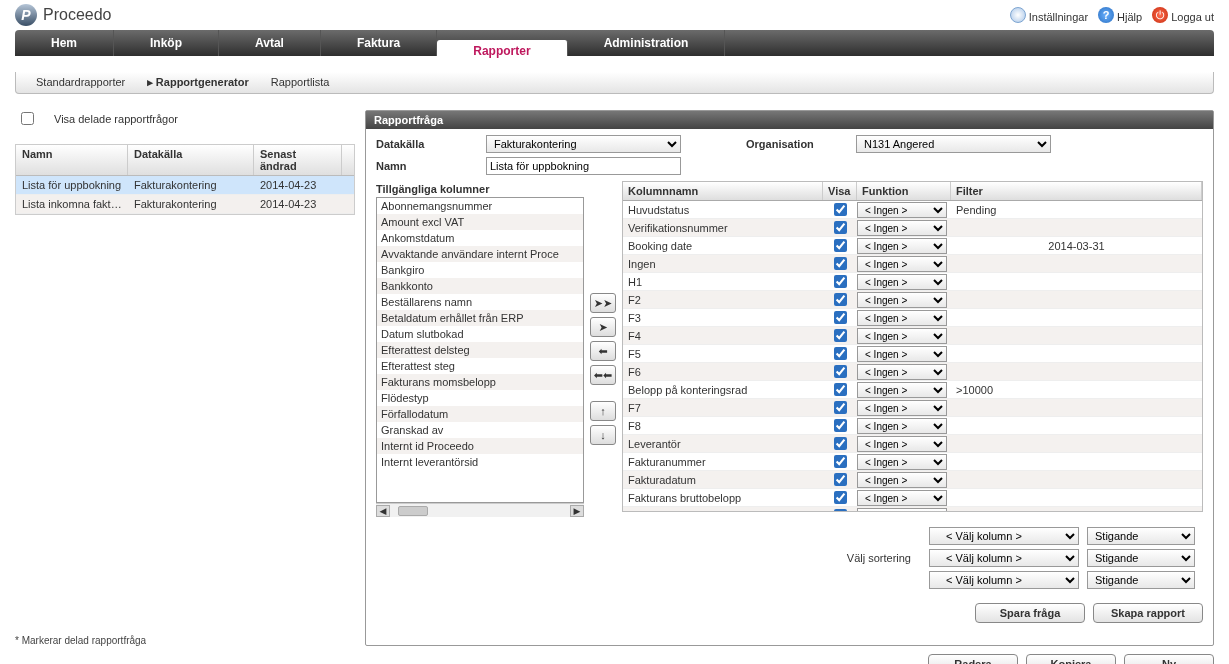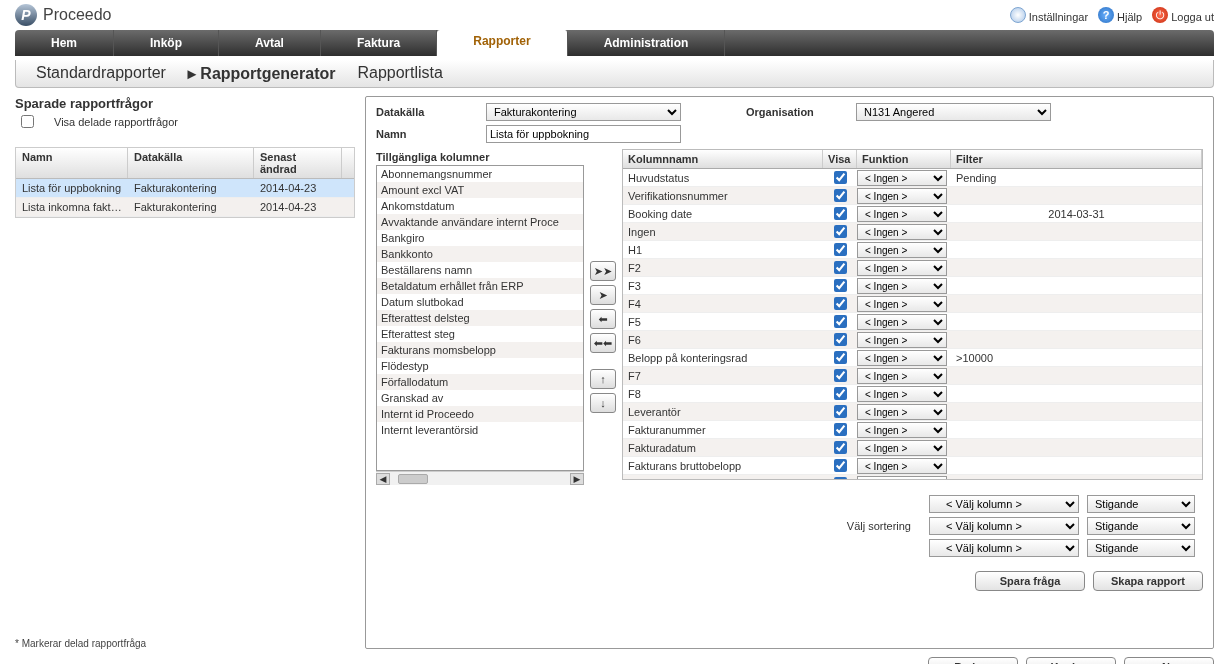--- a/index.html
+++ b/index.html
@@ -8,22 +8,22 @@
 .logo-area { display: flex; align-items: center; gap: 6px; }
 .logo-icon { width: 22px; height: 22px; border-radius: 50%; background: linear-gradient(#b5c5d7,#3a4f66); position: relative; display:flex; align-items:center; justify-content:center; color:#fff; font-style:italic; font-size:14px; font-weight:bold;}
 .app-title { font-size: 16px; color: #444; }
 .header-right { display: flex; align-items: center; gap: 10px; font-size: 11px; }
 .header-link { display: flex; align-items: flex-end; gap: 3px; cursor: pointer; }
 .hl-settings .ico { width:16px; height:16px; border-radius:50%; background:radial-gradient(#fff,#a9c6e8); border:1px solid #7da5d1;}
 .hl-help .ico { width:16px; height:16px; border-radius:50%; background:radial-gradient(#6ab0ff,#2a6fc0); color:#fff; display:flex;align-items:center;justify-content:center;font-weight:bold;}
 .hl-logout .ico { width:16px; height:16px; border-radius:50%; background:radial-gradient(#ff6b4d,#c62c0f); color:#fff; display:flex;align-items:center;justify-content:center;}
 .main-nav { margin: 0 15px; background: linear-gradient(#6b6b6b,#2e2e2e); border-radius: 4px 4px 0 0; display: flex; align-items: stretch; height: 26px;}
 .nav-item { color: #fff; padding: 6px 36px; border-right: 1px solid #555; cursor:pointer; position:relative; font-weight:bold; font-size:12px;}
-.nav-item.active { background:#fff; color:#a16207; border-radius:3px 3px 0 0; margin-top:0; padding-top:4px;}
-.sub-nav { margin: 4px 15px; background: linear-gradient(#fff,#e4e4e4); border:1px solid #bbb; border-top:none; padding: 4px 20px; display:flex; gap:22px; border-radius:0 0 4px 4px; font-size:16px;}
+.nav-item.active { background:#fff; color:#be185d; border-radius:3px 3px 0 0; margin-top:10px; padding-top:4px;}
+.sub-nav { margin: 16px 15px; background: linear-gradient(#fff,#e4e4e4); border:1px solid #bbb; border-top:none; padding: 4px 20px; display:flex; gap:22px; border-radius:0 0 4px 4px; font-size:11px;}
 .sub-nav-item { cursor:pointer; }
 .sub-nav-item.active { font-weight:bold; }
 .content { display:flex; margin: 8px 15px 0 15px; gap:10px; }
 .left-panel { width: 340px; }
 .panel-title { font-size:13px; font-weight:bold; margin-bottom:4px; }
 .checkbox-row { display:flex; align-items:center; gap:20px; margin:2px 0 19px 6px; }
 .saved-table { border:1px solid #ccc; }
 .saved-table .thead { background:linear-gradient(#fff,#dfdfdf); display:flex; border-bottom:1px solid #bbb;}
 .saved-table .th { padding:3px 6px; font-weight:bold; border-right:1px solid #ccc; }
 .saved-table .tr { display:flex; border-bottom:1px solid #eee; }
@@ -102,21 +102,20 @@
     <div class="nav-item">Administration</div>
   </div>
 <div class="sub-nav" id="sub-nav">
     <div class="sub-nav-item">Standardrapporter</div>
     <div class="sub-nav-item active">▸ Rapportgenerator</div>
     <div class="sub-nav-item">Rapportlista</div>
   </div>
 
 <div class="content">
   <div class="left-panel">
-    <div class="panel-title">Sparade rapportfrågor</div>
     <div class="checkbox-row">
       <input type="checkbox" style="">
       <span>Visa delade rapportfrågor</span>
     </div>
     <div class="saved-table">
       <div class="thead">
         <div class="th col-name">Namn</div>
         <div class="th col-ds">Datakälla</div>
         <div class="th col-date">Senast ändrad</div>
       </div>
@@ -130,20 +129,21 @@
             <div class="td col-name">Lista inkomna faktur...</div>
             <div class="td col-ds">Fakturakontering</div>
             <div class="td col-date">2014-04-23</div>
           </div>
         </div>
     </div>
     <div class="footnote">* Markerar delad rapportfråga</div>
   </div>
 
   <div class="right-panel">
+    <div class="section-header">Rapportfråga</div>
     <div class="form-row-group">
       <div class="form-label">Datakälla</div>
       <select><option>Fakturakontering</option></select>
       <div></div>
       <div class="form-label">Organisation</div>
       <select><option>N131 Angered</option></select>
       <div class="form-label">Namn</div>
       <input type="text" value="Lista för uppbokning" style="">
     </div>
 

